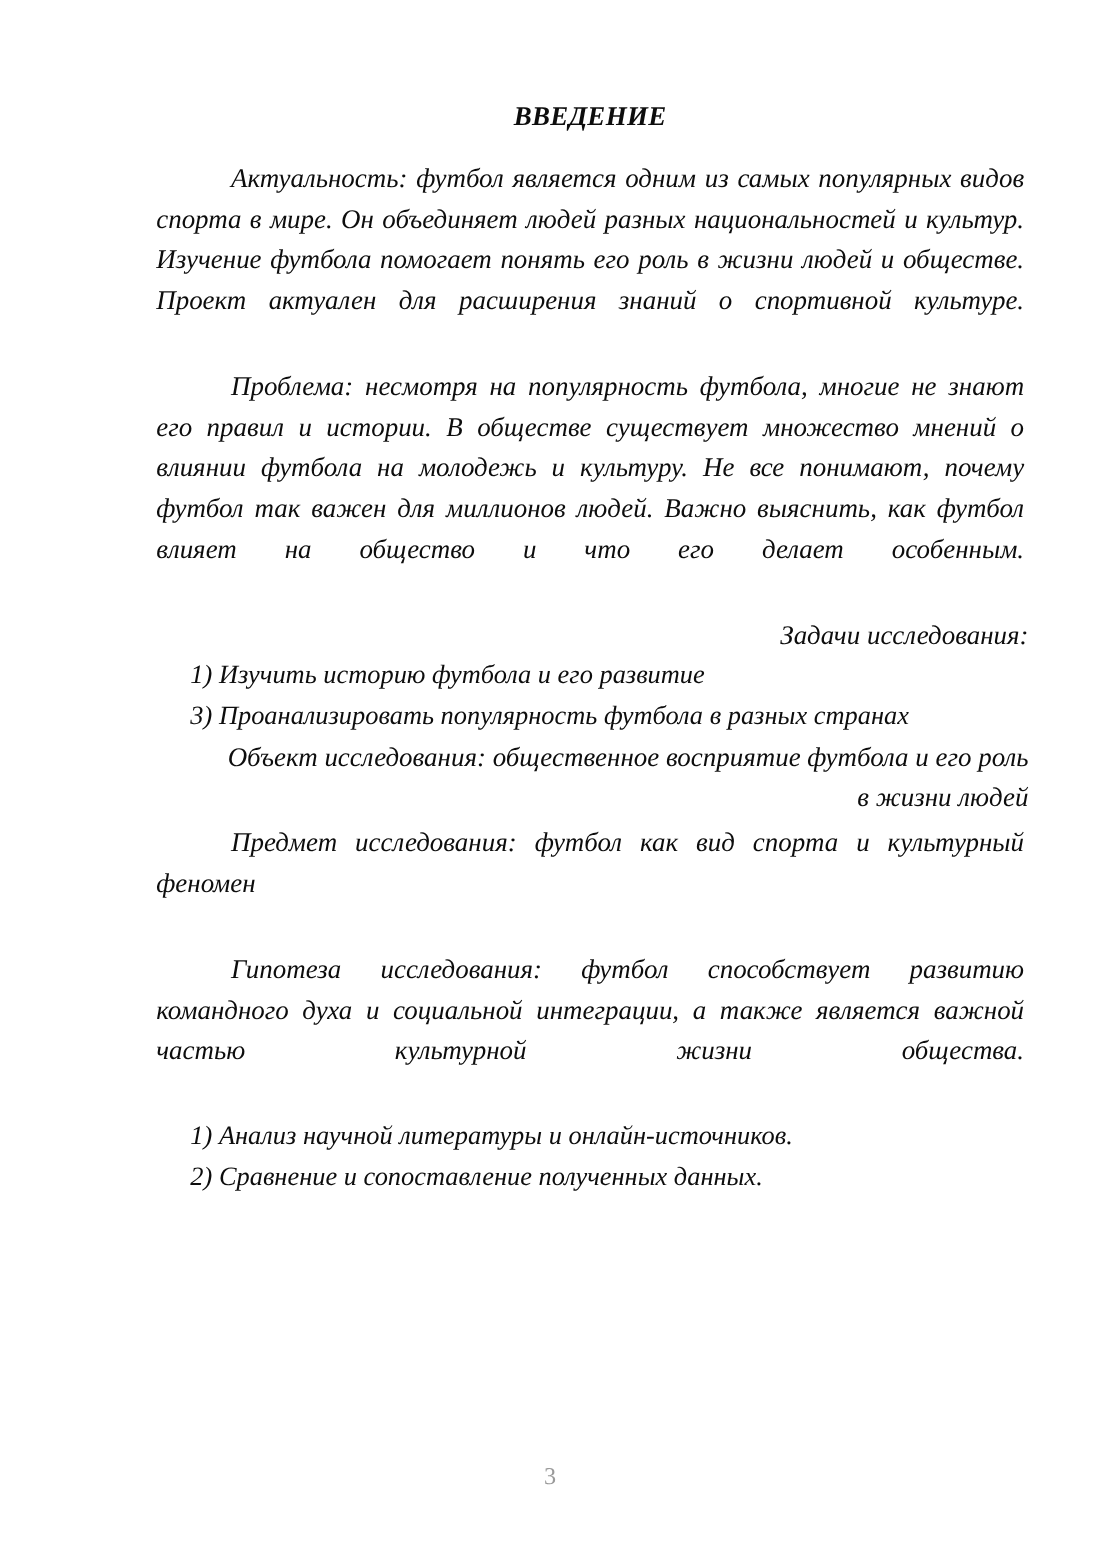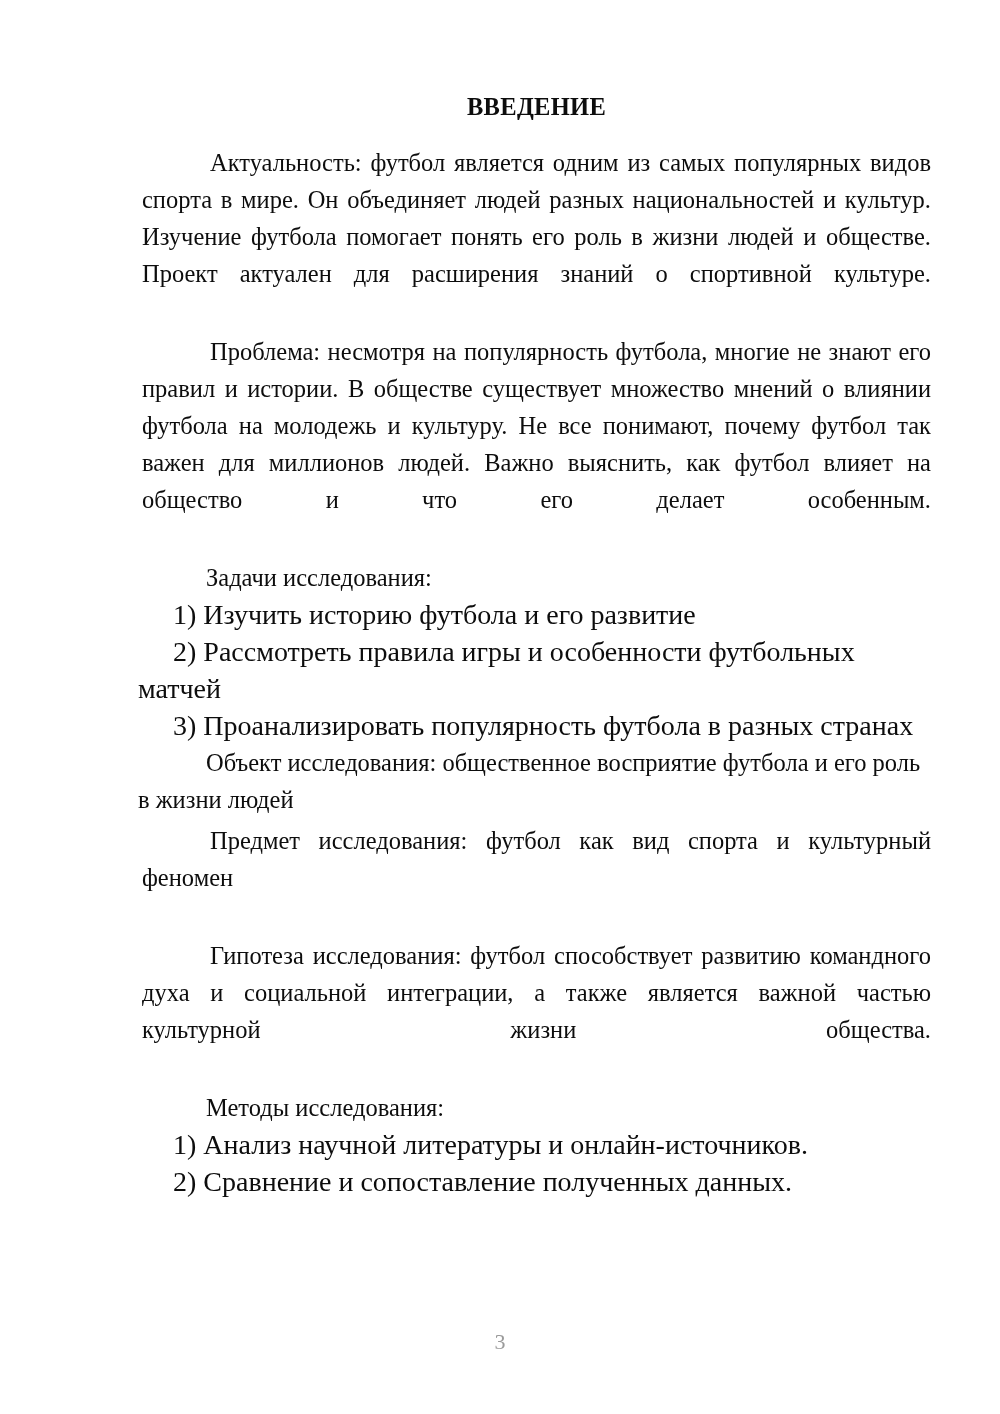--- a/index.html
+++ b/index.html
@@ -24,20 +24,21 @@
     height: 1414px;
     background: #ffffff;
   }
 
   
   .content {
     position: absolute;
     left: 138px;
     top: 88px;
     width: 797px;
+    font-style: italic;
   }
 
   .doc-heading {
     font-size: 24.5px;
     font-weight: bold;
     text-align: center;
     line-height: 37px;
     margin: 0 0 19px 0;
     letter-spacing: 0.3px;
   }
@@ -56,26 +57,26 @@
   p.para::after {
     content: "";
     display: inline-block;
     width: 100%;
   }
 
   p.para-left {
     font-size: 24.5px;
     line-height: 37px;
     margin: 0;
-    text-align: left;
+    text-align: right;
     text-indent: 68px;
   }
 
   p.list-item {
-    font-size: 28px;
+    font-size: 24px;
     line-height: 37px;
     margin: 0;
     text-align: left;
     text-indent: 35px;
   }
 
   .page-number {
     position: absolute;
     left: 0;
     top: 1329px;
@@ -96,30 +97,28 @@
     <h1 class="doc-heading">ВВЕДЕНИЕ</h1>
 
     <p class="para">Актуальность: футбол является одним из самых популярных видов спорта в мире. Он объединяет людей разных национальностей и культур. Изучение футбола помогает понять его роль в жизни людей и обществе. Проект актуален для расширения знаний о спортивной культуре.</p>
 
     <p class="para">Проблема: несмотря на популярность футбола, многие не знают его правил и истории. В обществе существует множество мнений о влиянии футбола на молодежь и культуру. Не все понимают, почему футбол так важен для миллионов людей. Важно выяснить, как футбол влияет на общество и что его делает особенным.</p>
 
 
     <p class="para-left">Задачи исследования:</p>
 
     <p class="list-item">1) Изучить историю футбола и его развитие</p>
-    <p class="list-item">2) Рассмотреть правила игры и особенности футбольных матчей</p>
     <p class="list-item">3) Проанализировать популярность футбола в разных странах</p>
 
     <p class="para-left">Объект исследования: общественное восприятие футбола и его роль в жизни людей</p>
 
     <p class="para">Предмет исследования: футбол как вид спорта и культурный феномен</p>
 
     <p class="para">Гипотеза исследования: футбол способствует развитию командного духа и социальной интеграции, а также является важной частью культурной жизни общества.</p>
 
-    <p class="para-left">Методы исследования:</p>
 
     <p class="list-item">1) Анализ научной литературы и онлайн-источников.</p>
     <p class="list-item">2) Сравнение и сопоставление полученных данных.</p>
 
   </div>
 
   <div class="page-number">3</div>
 
 </div>
 

